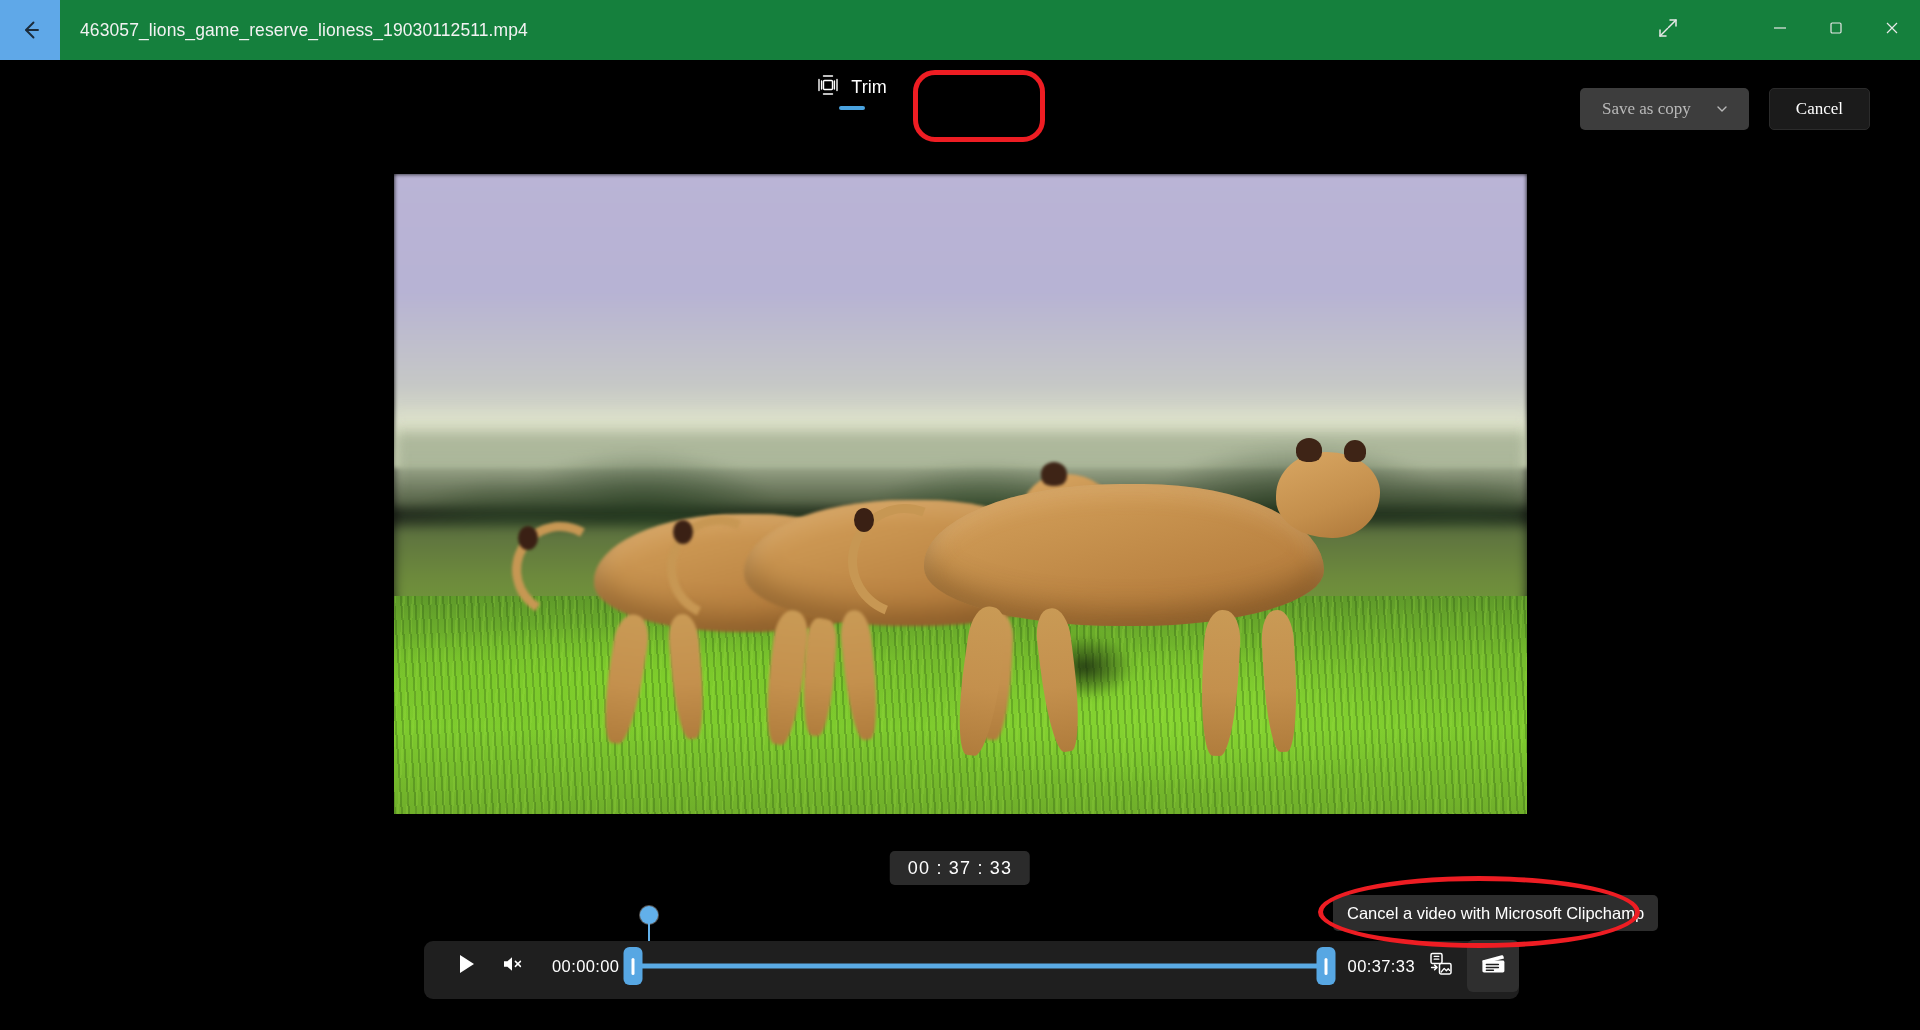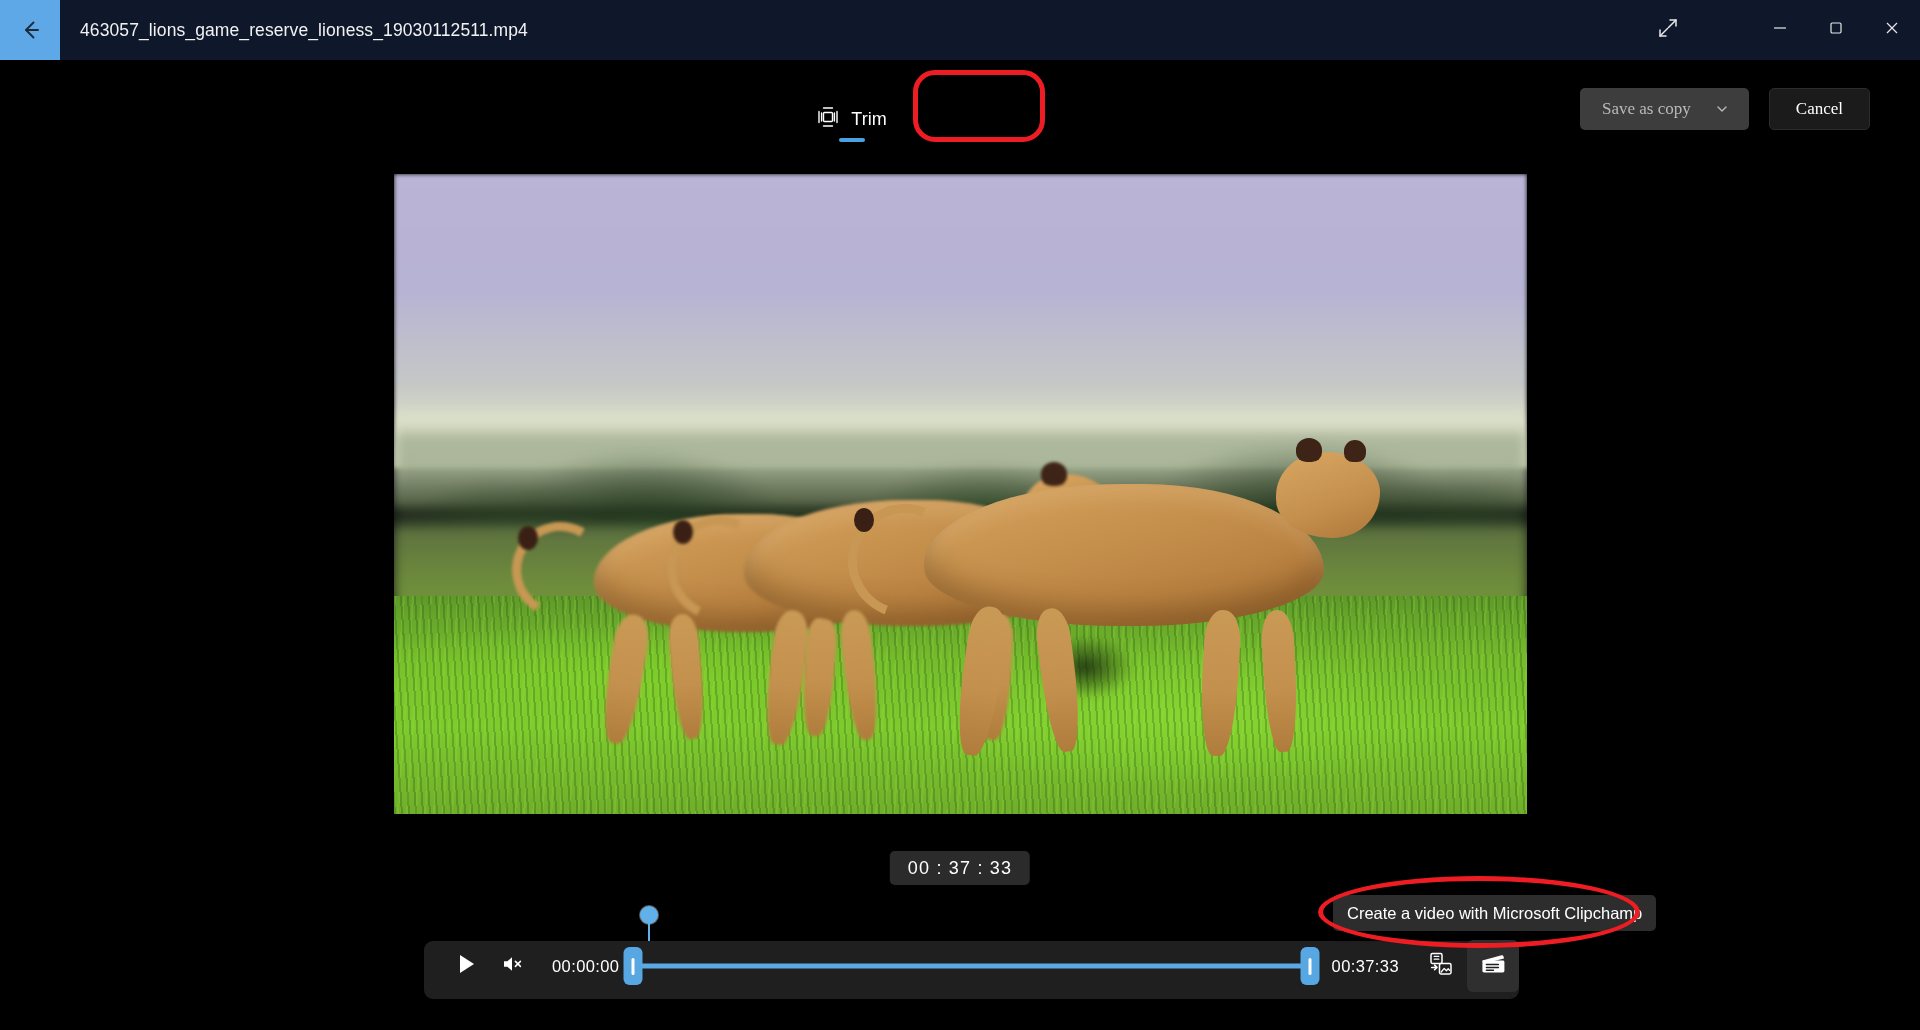--- a/index.html
+++ b/index.html
@@ -10,21 +10,21 @@
     overflow: hidden;
     font-family: "Liberation Sans", sans-serif;
     color: #ffffff;
     -webkit-font-smoothing: antialiased;
   }
   #app { position: relative; width: 1920px; height: 1030px; background: #000; }
 
   
   .titlebar {
     position: absolute; top: 0; left: 0; width: 1920px; height: 60px;
-    background: #0f172a;
+    background: #15803d;
   }
   .back-btn {
     position: absolute; left: 0; top: 0; width: 60px; height: 60px;
     background: #5fa8e8;
     display: flex; align-items: center; justify-content: center;
     cursor: pointer;
   }
   .back-btn svg { display: block; }
   .file-title {
     position: absolute; left: 80px; top: 0; height: 60px;
@@ -35,22 +35,22 @@
   .tb-right { position: absolute; right: 0; top: 0; height: 60px; display: flex; align-items: stretch; }
   .tb-btn {
     width: 56px; height: 60px;
     display: flex; align-items: center; justify-content: center;
     cursor: pointer;
   }
   .expand-wrap { margin-right: 56px; }
 
   
   .tabstrip {
-    position: absolute; top: 84px; left: 0; width: 1704px; height: 70px;
-    display: flex; align-items: flex-end; justify-content: center;
+    position: absolute; top: 62px; left: 0; width: 1704px; height: 70px;
+    display: flex; align-items: flex-start; justify-content: center;
   }
   .tab {
     position: relative;
     min-width: 110px; height: 60px;
     padding: 0 18px;
     display: flex; flex-direction: column; align-items: center; justify-content: center;
     border-radius: 6px;
     cursor: pointer;
     gap: 6px;
   }
@@ -218,21 +218,21 @@
   .cb-btn {
     width: 46px; height: 44px; border-radius: 5px;
     display: flex; align-items: center; justify-content: center;
     cursor: pointer; flex: 0 0 auto;
   }
   .cb-time {
     font-size: 16.5px; color: #ffffff; letter-spacing: 0.4px;
     flex: 0 0 auto; white-space: nowrap;
   }
   .time-left { margin: 0 14px 0 16px; }
-  .time-right { margin: 0 16px 0 22px; }
+  .time-right { margin: 0 0 0 22px; }
   .track-wrap {
     position: relative; flex: 1 1 auto; height: 44px;
     display: flex; align-items: center;
   }
   .track-base {
     position: absolute; left: 0; right: 0; top: 50%; transform: translateY(-50%);
     height: 4px; background: #4a4a4a; border-radius: 2px;
   }
   .track-sel {
     position: absolute; top: 50%; transform: translateY(-50%);
@@ -458,16 +458,16 @@
       <span>
         <svg width="28" height="26" viewBox="0 0 28 26" fill="none">
           <path d="M3.4 9.6h20.4c.9 0 1.6.7 1.6 1.6v8.6c0 .9-.7 1.6-1.6 1.6H5c-.9 0-1.6-.7-1.6-1.6V9.6z" fill="#ffffff"></path>
           <path d="M4.2 9.2L22.6 4.3c.8-.2 1.7.3 1.9 1.1l.5 2-19.6 5.2-1.8-2.2a1.1 1.1 0 01.6-1.2z" fill="#ffffff"></path>
           <path d="M7.4 13.6h12M7.4 16.4h12M7.4 19.2h7" stroke="#1f1f1f" stroke-width="1.5" stroke-linecap="round"></path>
         </svg>
       </span>
     </div>
   </div>
 
-  <div class="tooltip">Create a video with Microsoft Clipchamp</div>
+  <div class="tooltip">Cancel a video with Microsoft Clipchamp</div>
   <div class="anno-ellipse"></div>
 
 </div>
 
 </body></html>

